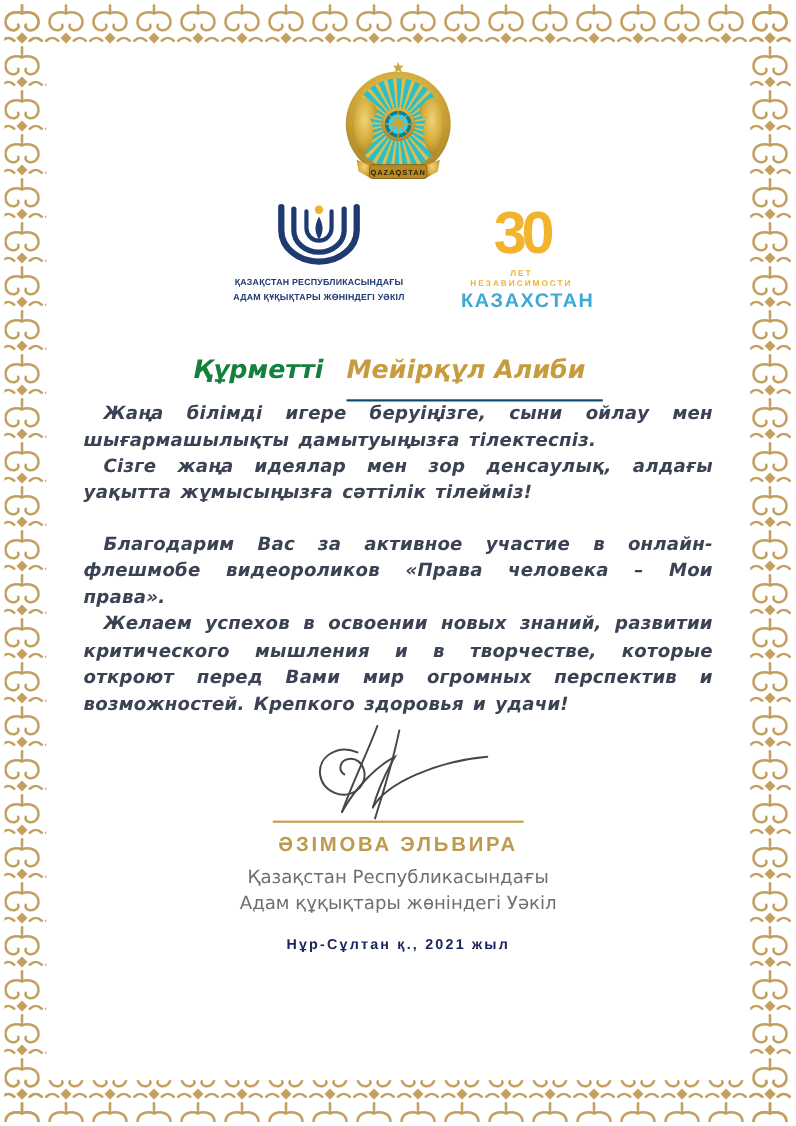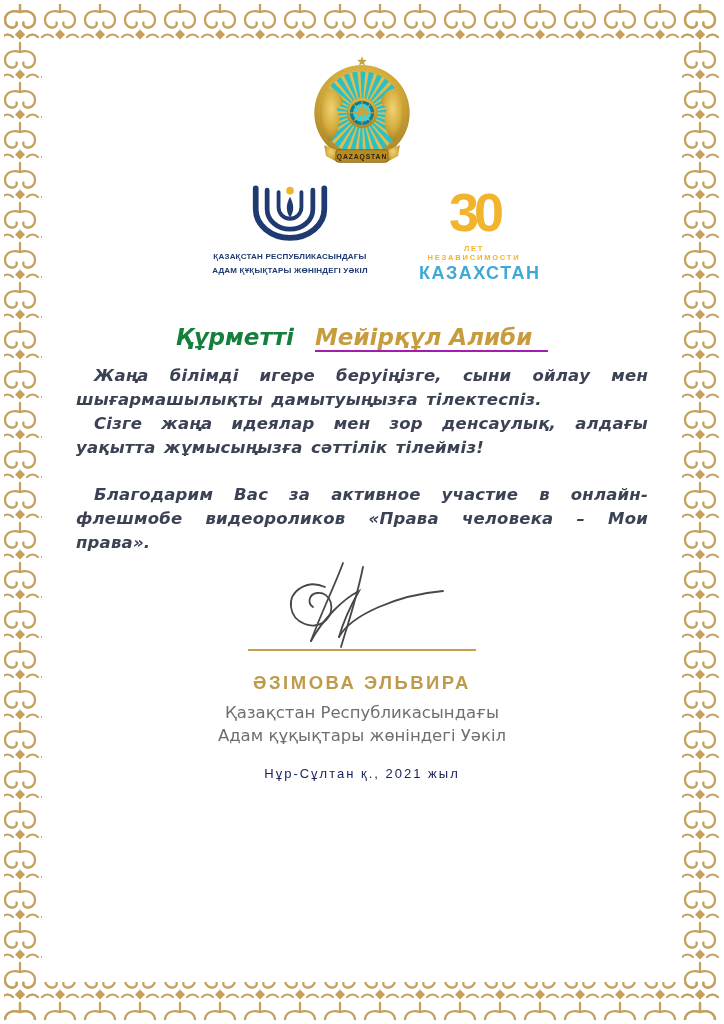--- a/index.html
+++ b/index.html
@@ -21,32 +21,32 @@
   .num30{font-size:54px;font-weight:800;color:#F2B32D;line-height:.9;letter-spacing:-5px;font-family:"Liberation Sans",sans-serif;}
   .cap-let{font-size:7.5px;color:#F2B32D;font-weight:bold;letter-spacing:1.8px;margin-top:7px;font-family:"Liberation Sans",sans-serif;}
   .cap-kaz{font-size:18px;color:#3FA9D5;font-weight:bold;letter-spacing:1.5px;margin-top:1px;font-family:"Liberation Sans",sans-serif;}
   .title-wrap{margin-top:10px;height:58px;}
   .title{
     display:inline-block;font-family:"Liberation Sans",sans-serif;font-weight:800;
     font-size:46px;color:#15205A;letter-spacing:1px;transform:scale(1.02,1.18);transform-origin:center top;
   }
   .greeting{margin-top:40px;font-style:italic;font-weight:bold;font-size:23px;white-space:nowrap;}
   .salutation{color:#15803d;margin-right:21px;}
-  .recipient{color:#C79C3E;border-bottom:2px solid #a21caf;padding-bottom:0;padding-right:16px;}
+  .recipient{color:#C79C3E;border-bottom:2px solid #0c4a6e;padding-bottom:13px;padding-right:16px;}
   .body{
     margin-top:14px;width:572px;text-align:justify;font-style:italic;font-weight:bold;
     font-size:16.5px;line-height:1.47;color:#3B4254;letter-spacing:.2px;word-spacing:2.5px;
   }
   .body p{margin:0;text-indent:18px;}
   .block-ru{margin-top:22px;}
   .signature-svg{margin-top:2px;width:230px;height:92px;}
   .sig-line{width:228px;border-top:2px solid #C5A04C;margin-top:0;}
-  .signer-name{margin-top:21px;font-size:18.5px;font-weight:bold;color:#BE9A4D;letter-spacing:2.5px;font-family:"Liberation Sans",sans-serif;}
+  .signer-name{margin-top:9px;font-size:18.5px;font-weight:bold;color:#BE9A4D;letter-spacing:2.5px;font-family:"Liberation Sans",sans-serif;}
   .signer-role{margin-top:7px;font-size:16.5px;color:#6F6F6F;line-height:1.4;text-align:center;}
-  .footer-line{margin-top:18px;font-size:13px;font-weight:normal;color:#1A2560;letter-spacing:2px;font-family:"Liberation Sans",sans-serif;}
+  .footer-line{margin-top:18px;font-size:13px;font-weight:bold;color:#1A2560;letter-spacing:2px;font-family:"Liberation Sans",sans-serif;}
 </style>
 </head>
 <body>
 
 <svg class="frame-svg" viewBox="0 0 724 1024" xmlns="http://www.w3.org/2000/svg">
   <defs>
     <pattern id="orn" width="40" height="40" patternUnits="userSpaceOnUse">
       <g fill="none" stroke="#C3A05E" stroke-width="2.3" stroke-linecap="round">
         <path d="M20 3 v9"></path>
         <path d="M20 12 C11 9 5 14 5 20 C5 25 9 28 13 27.5 C16 27 17.5 24.5 16.5 22.5"></path>
@@ -121,20 +121,21 @@
     <span class="salutation">Құрметті</span><span class="recipient">Мейірқұл Алиби</span>
   </div>
 
   <div class="body">
     <div>
       <p>Жаңа білімді игере беруіңізге, сыни ойлау мен шығармашылықты дамытуыңызға тілектеспіз.</p>
       <p>Сізге жаңа идеялар мен зор денсаулық, алдағы уақытта жұмысыңызға сәттілік тілейміз!</p>
     </div>
     <div class="block-ru">
       <p>Благодарим Вас за активное участие в онлайн-флешмобе видеороликов «Права человека – Мои права».</p>
+      <p>Желаем успехов в освоении новых знаний, развитии критического мышления и в творчестве, которые откроют перед Вами мир огромных перспектив и возможностей. Крепкого здоровья и удачи!</p>
     </div>
   </div>
 
   <svg class="signature-svg" viewBox="0 0 230 92" xmlns="http://www.w3.org/2000/svg">
     <g fill="none" stroke="#474747" stroke-width="1.8" stroke-linecap="round">
       <path d="M78 30 C60 22 42 34 44 50 C46 66 66 74 78 64 C90 54 84 34 70 36 C62 37 60 46 66 50"></path>
       <path d="M96 6 C88 28 74 56 64 84"></path>
       <path d="M64 84 C76 62 96 42 112 34 C104 48 96 66 92 80"></path>
       <path d="M92 80 C104 58 150 38 196 34"></path>
       <path d="M116 10 C110 40 100 70 94 90"></path>

